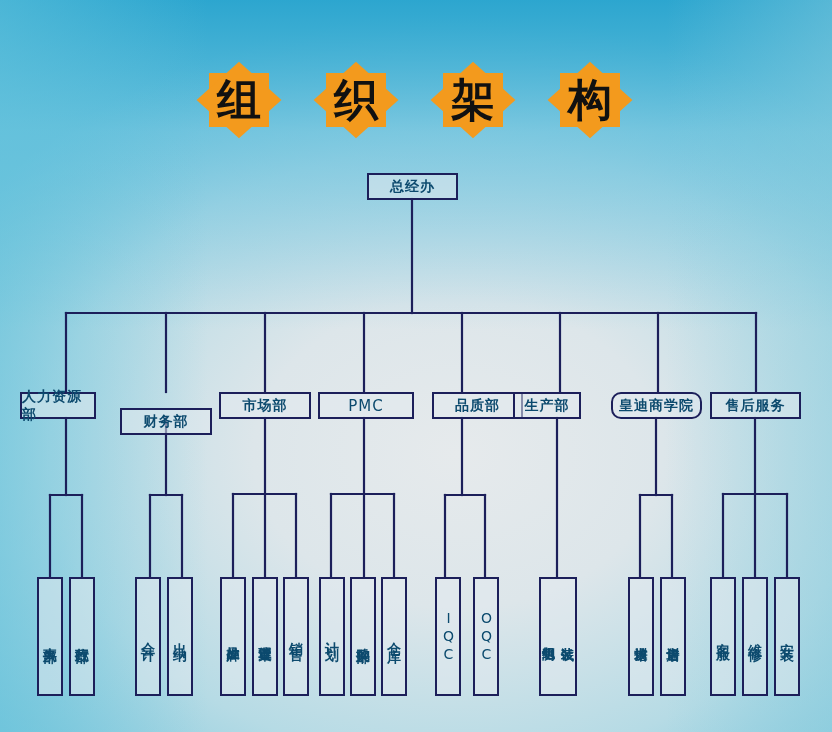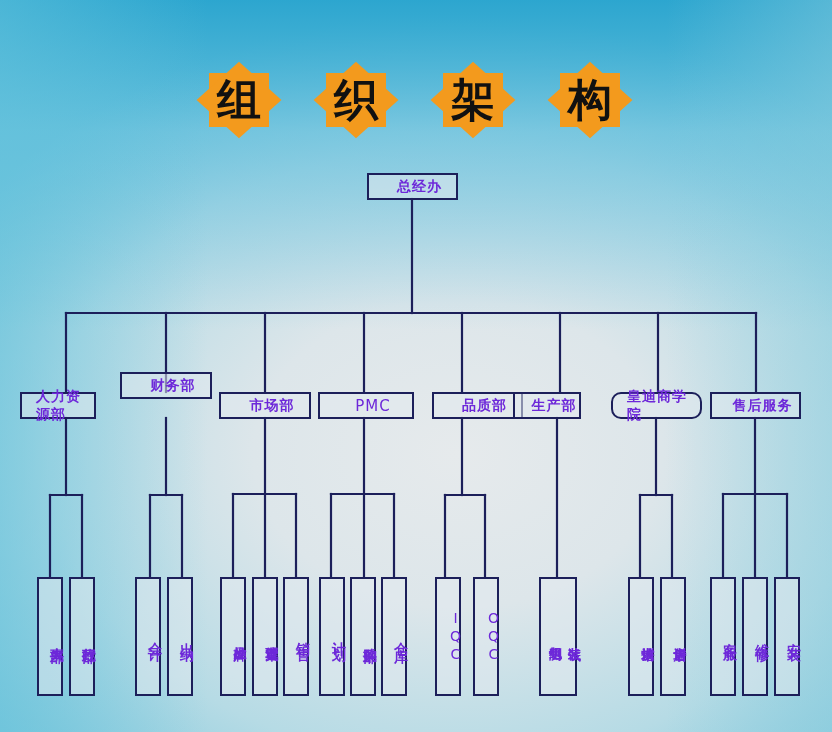--- a/index.html
+++ b/index.html
@@ -31,22 +31,22 @@
     .star .sq2 { transform: translate(-50%, -50%) scale(1.0, 0.9) rotate(45deg); }
     .star .ch {
       position: absolute; left: 0; top: 0; width: 100%; height: 100%;
       display: flex; align-items: center; justify-content: center;
       font-size: 44px; font-weight: bold; color: #111; z-index: 2;
     }
     svg.lines { position: absolute; left: 0; top: 0; width: 832px; height: 732px; }
     .box {
       position: absolute; box-sizing: border-box;
       border: 2px solid #1c1f5a; background: rgba(226,234,238,0.55);
-      color: #6d28d9; font-weight: bold;
-      display: flex; align-items: center; justify-content: center; padding-left: 14px;
+      color: #0c4a6e; font-weight: bold;
+      display: flex; align-items: center; justify-content: center;
     }
     .box.h { font-size: 14px; letter-spacing: 1px; }
     .box.v { font-size: 14px; line-height: 17px; }
     .vtext { writing-mode: vertical-rl; text-orientation: upright; letter-spacing: 0px; }
     .vtext2 { display: flex; flex-direction: row-reverse; gap: 2px; }
     .vtext2 span { writing-mode: vertical-rl; text-orientation: upright; }
   </style>
 </head>
 <body>
 
@@ -130,21 +130,21 @@
   </g>
 </svg>
 
 <div class="box h" style="left:367px; top:173px; width:91px; height:27px;">
   <span>总经办</span>
 </div>
 
 <div class="box h" style="left:20px; top:392px; width:76px; height:27px;">
   <span>人力资源部</span>
 </div>
-<div class="box h" style="left:120px; top:372px; width:92px; height:27px;">
+<div class="box h" style="left:120px; top:408px; width:92px; height:27px;">
   <span>财务部</span>
 </div>
 <div class="box h" style="left:219px; top:392px; width:92px; height:27px;">
   <span>市场部</span>
 </div>
 <div class="box h" style="left:318px; top:392px; width:96px; height:27px; font-weight:normal; font-size:15px;">
   <span>PMC</span>
 </div>
 <div class="box h" style="left:416px; top:392px; width:91px; height:27px;margin-left:16px;">
   <span>品质部</span>

